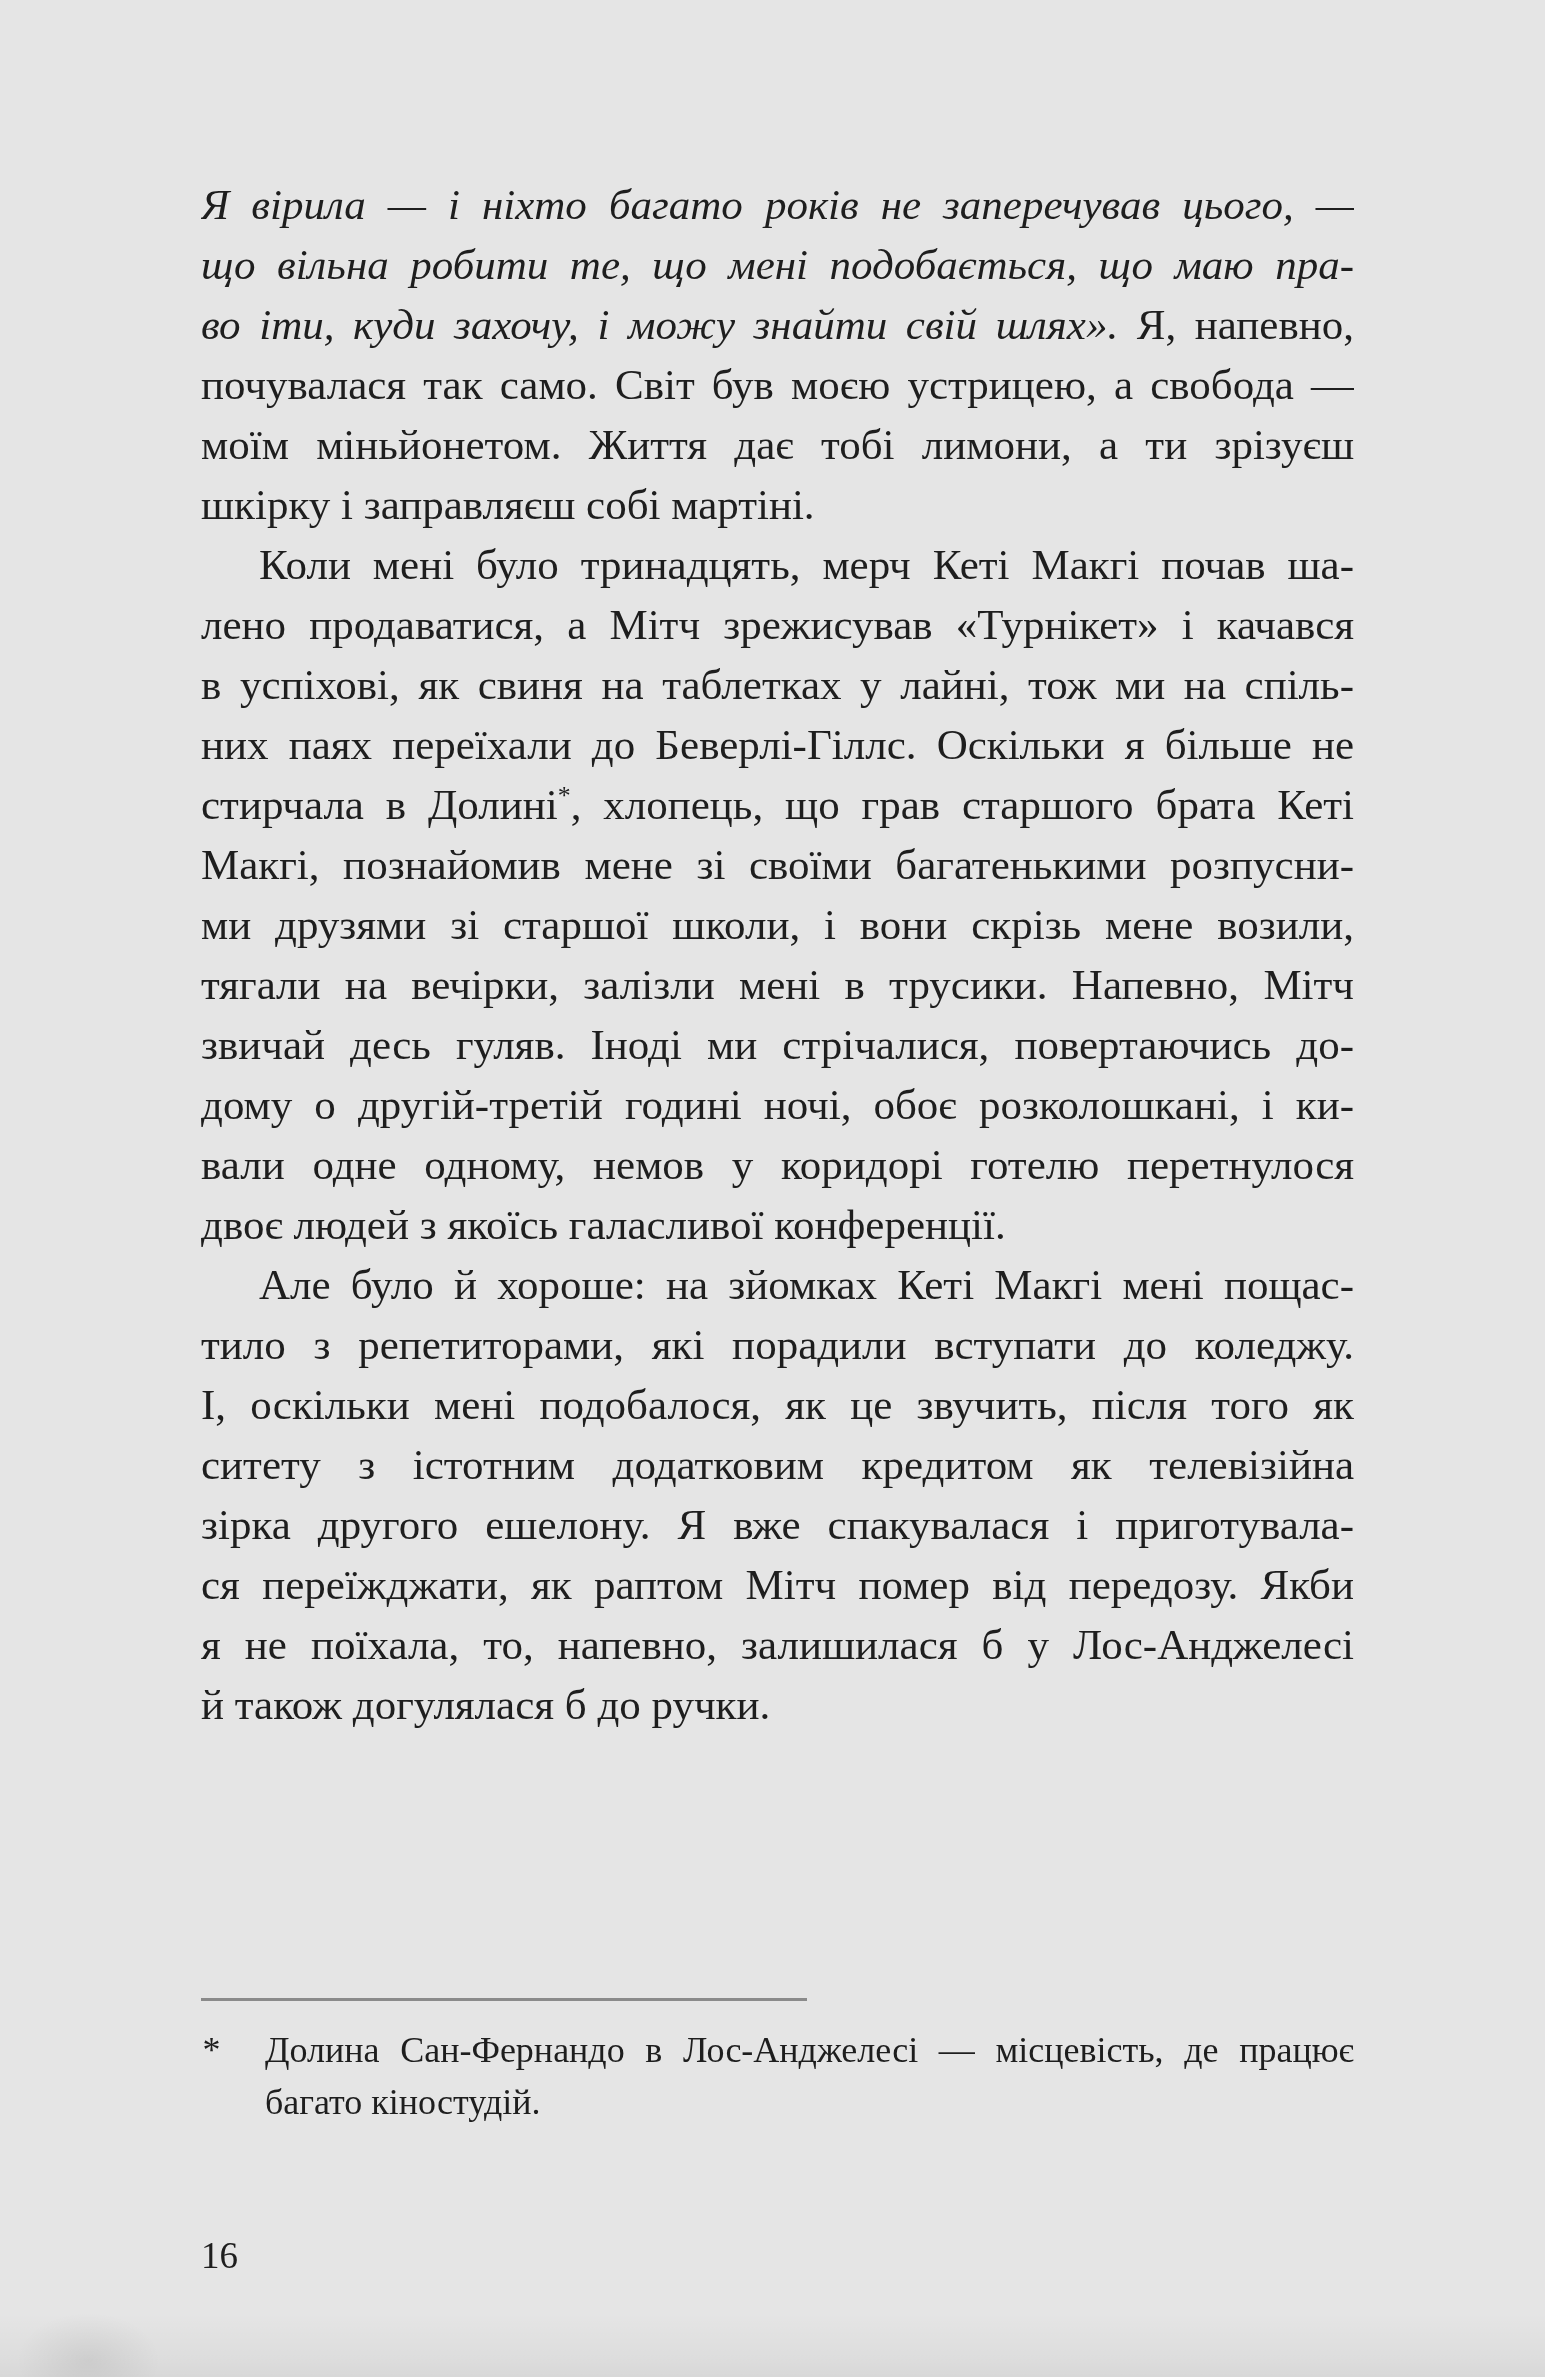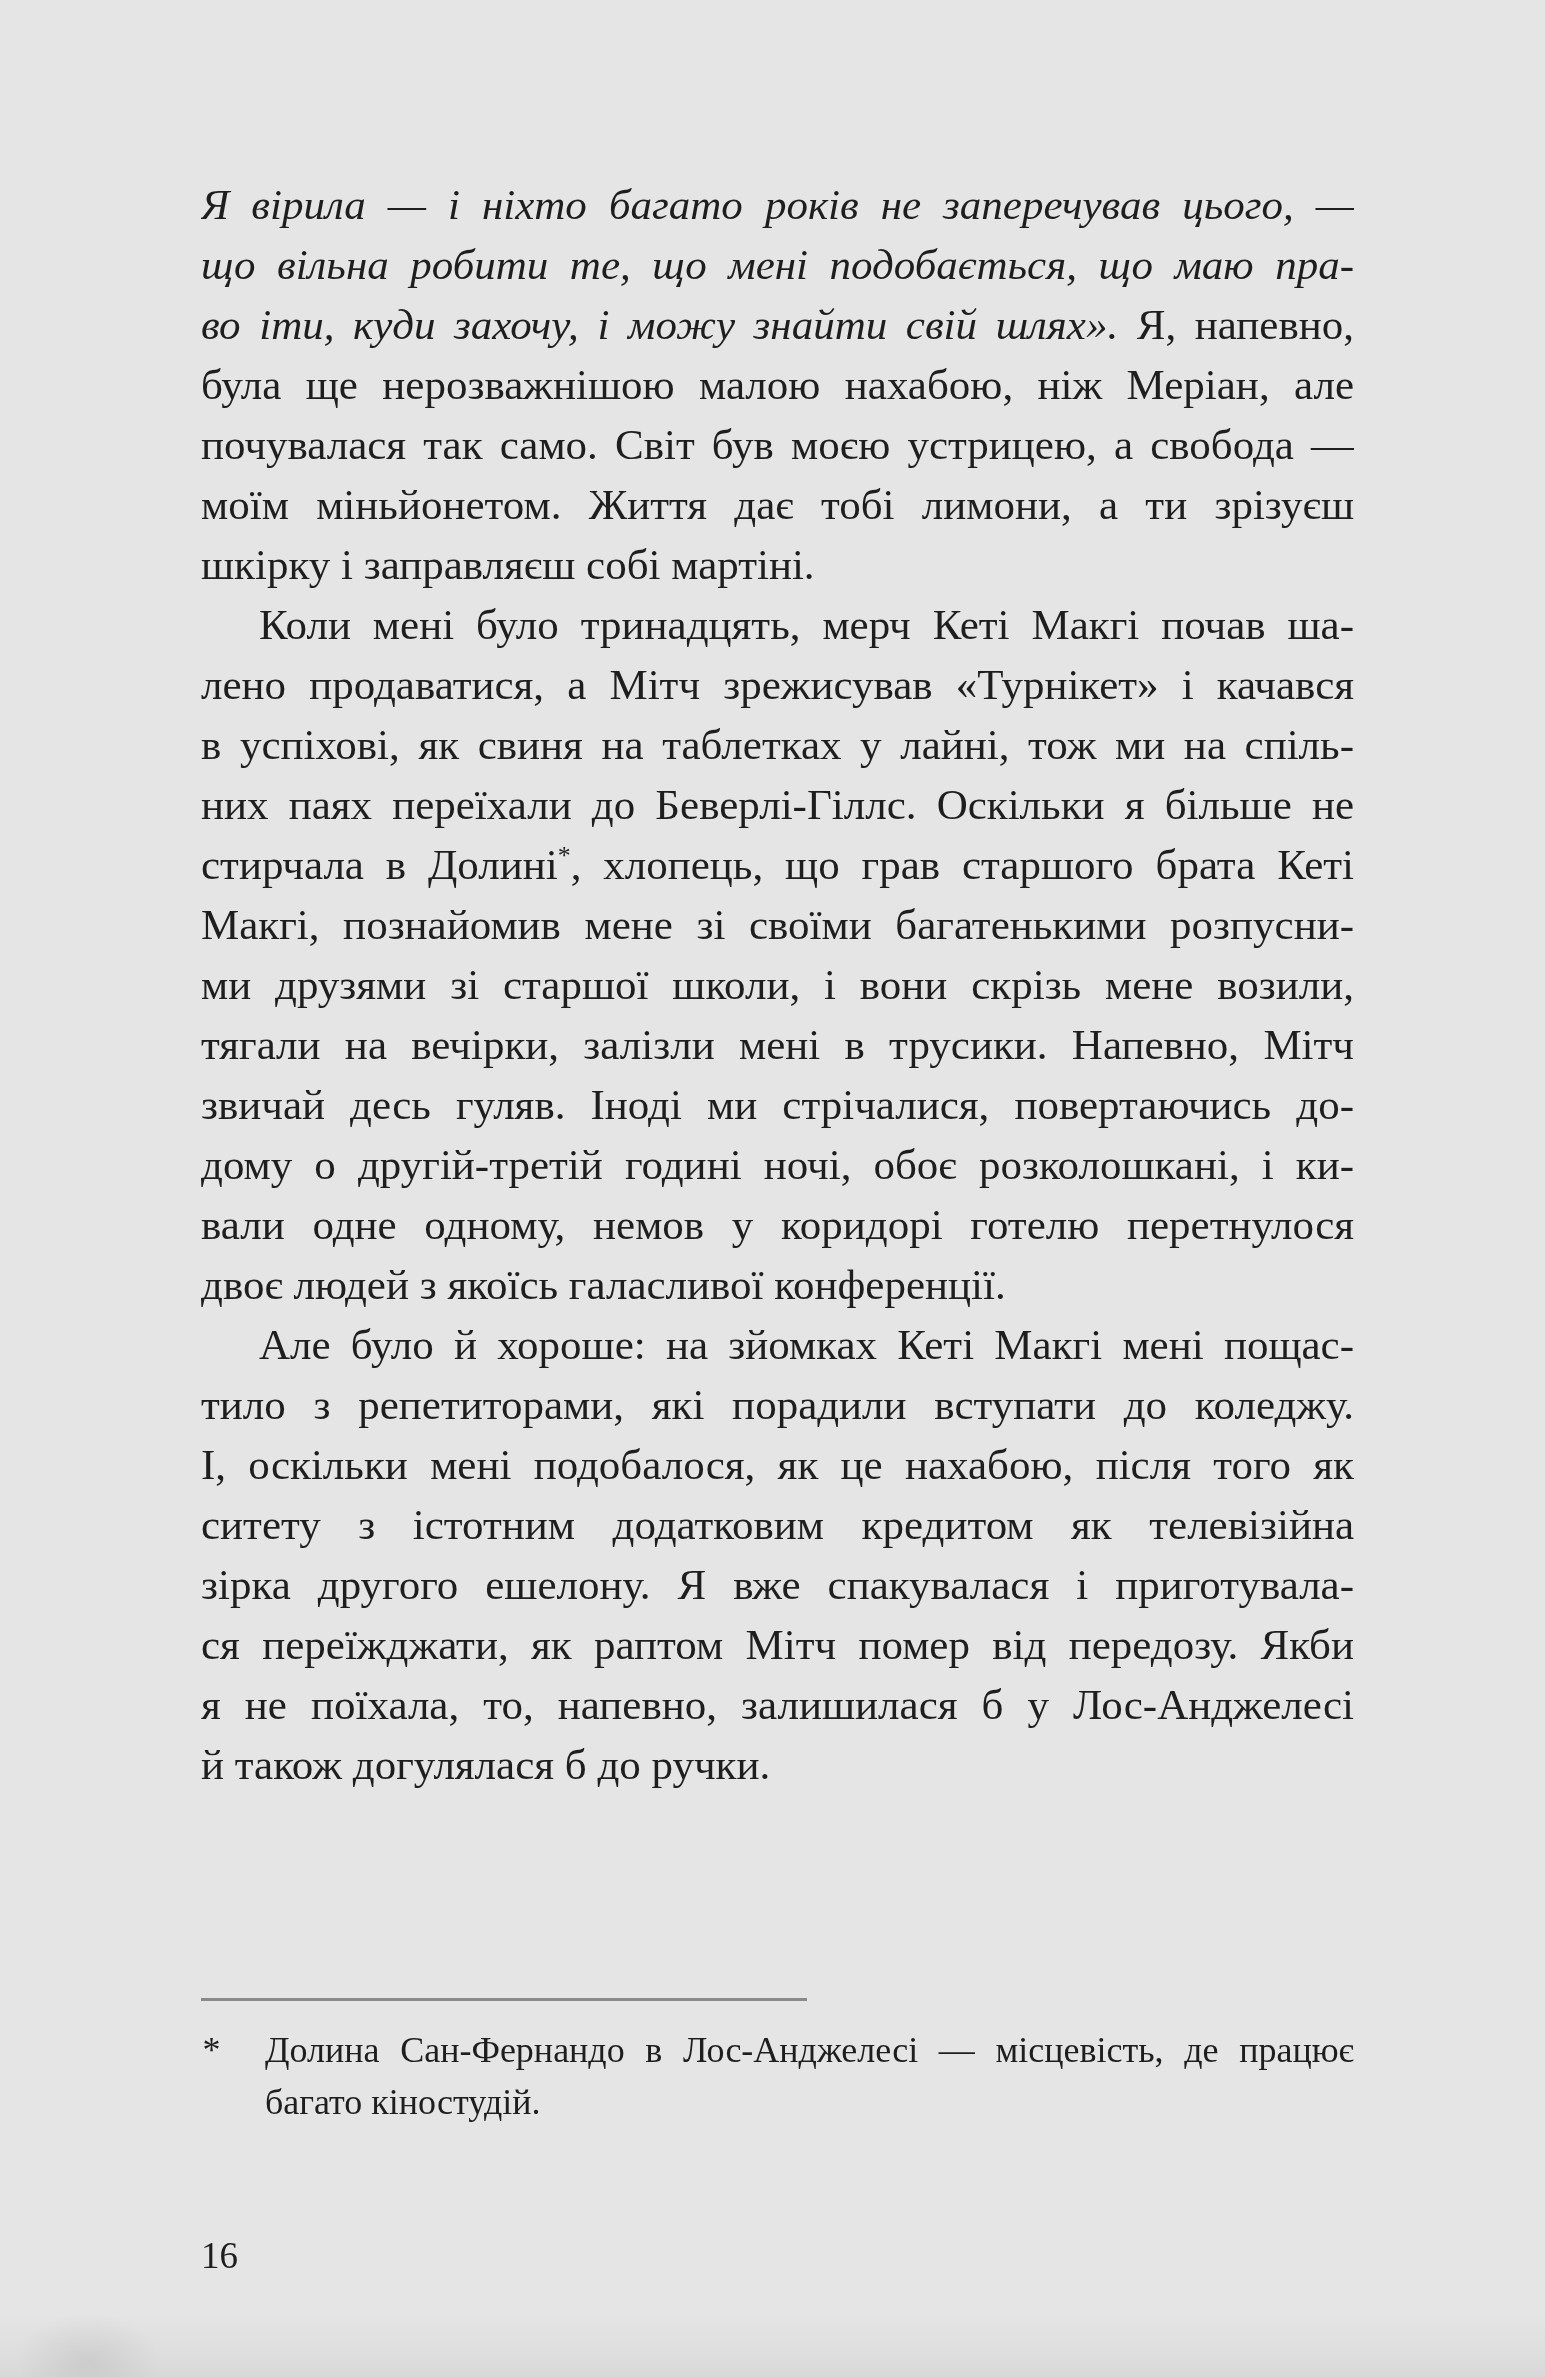--- a/index.html
+++ b/index.html
@@ -111,39 +111,38 @@
   }
 </style>
 </head>
 <body>
 
 <div class="page">
   <div class="text-block" id="body-text">
       <div class="line"><span class="it">Я вірила — і ніхто багато років не заперечував цього, —</span></div>
       <div class="line"><span class="it">що вільна робити те, що мені подобається, що маю пра-</span></div>
       <div class="line"><span class="it">во іти, куди захочу, і можу знайти свій шлях».</span><span> Я, напевно,</span></div>
-      <div class="line"><span>була ще нерозважнішою малою нахабою, ніж Меріан, але</span></div>
       <div class="line"><span>почувалася так само. Світ був моєю устрицею, а свобода —</span></div>
       <div class="line"><span>моїм міньйонетом. Життя дає тобі лимони, а ти зрізуєш</span></div>
       <div class="line end"><span>шкірку і заправляєш собі мартіні.</span></div>
       <div class="line indent"><span>Коли мені було тринадцять, мерч Кеті Макгі почав ша-</span></div>
       <div class="line"><span>лено продаватися, а Мітч зрежисував «Турнікет» і качався</span></div>
       <div class="line"><span>в успіхові, як свиня на таблетках у лайні, тож ми на спіль-</span></div>
       <div class="line"><span>них паях переїхали до Беверлі-Гіллс. Оскільки я більше не</span></div>
       <div class="line"><span>стирчала в Долині</span><span class="sup">*</span><span>, хлопець, що грав старшого брата Кеті</span></div>
       <div class="line"><span>Макгі, познайомив мене зі своїми багатенькими розпусни-</span></div>
       <div class="line"><span>ми друзями зі старшої школи, і вони скрізь мене возили,</span></div>
       <div class="line"><span>тягали на вечірки, залізли мені в трусики. Напевно, Мітч</span></div>
       <div class="line"><span>звичай десь гуляв. Іноді ми стрічалися, повертаючись до-</span></div>
       <div class="line"><span>дому о другій-третій годині ночі, обоє розколошкані, і ки-</span></div>
       <div class="line"><span>вали одне одному, немов у коридорі готелю перетнулося</span></div>
       <div class="line end"><span>двоє людей з якоїсь галасливої конференції.</span></div>
       <div class="line indent"><span>Але було й хороше: на зйомках Кеті Макгі мені пощас-</span></div>
       <div class="line"><span>тило з репетиторами, які порадили вступати до коледжу.</span></div>
-      <div class="line"><span>І, оскільки мені подобалося, як це нахабою, після того як</span></div>
+      <div class="line"><span>І, оскільки мені подобалося, як це звучить, після того як</span></div>
       <div class="line"><span>ситету з істотним додатковим кредитом як телевізійна</span></div>
       <div class="line"><span>зірка другого ешелону. Я вже спакувалася і приготувала-</span></div>
       <div class="line"><span>ся переїжджати, як раптом Мітч помер від передозу. Якби</span></div>
       <div class="line"><span>я не поїхала, то, напевно, залишилася б у Лос-Анджелесі</span></div>
       <div class="line end"><span>й також догулялася б до ручки.</span></div>
     </div>
 
   <div class="footnote-rule"></div>
 
   <div class="footnote">

